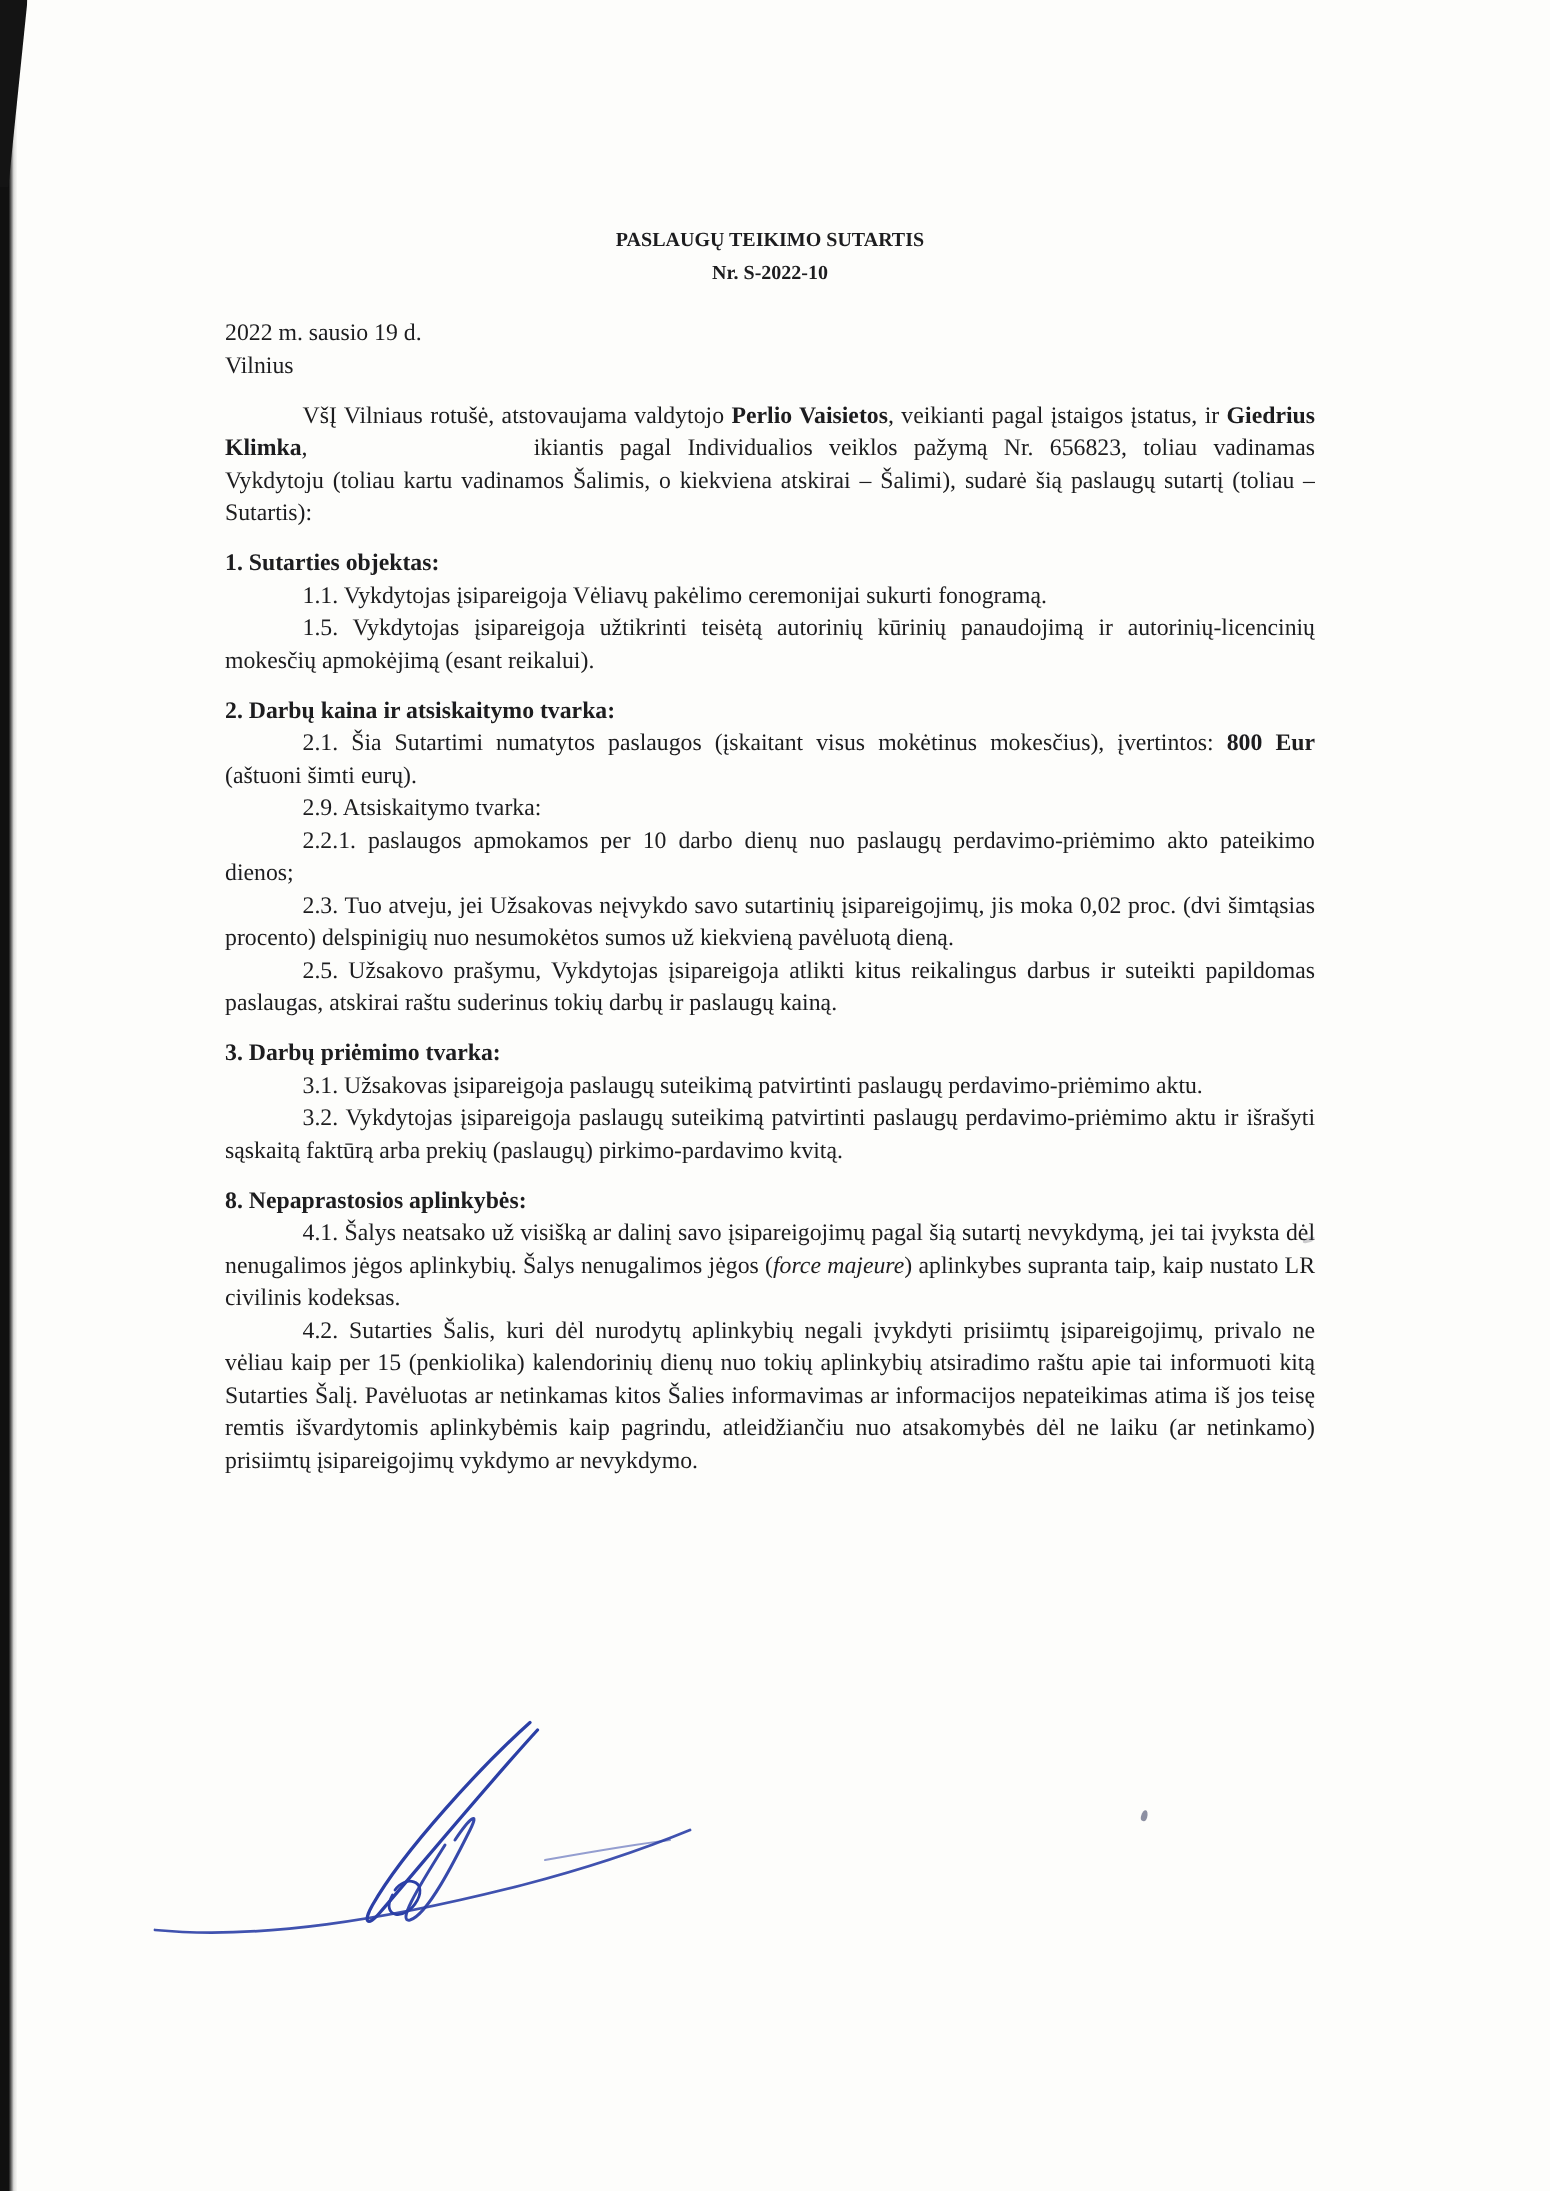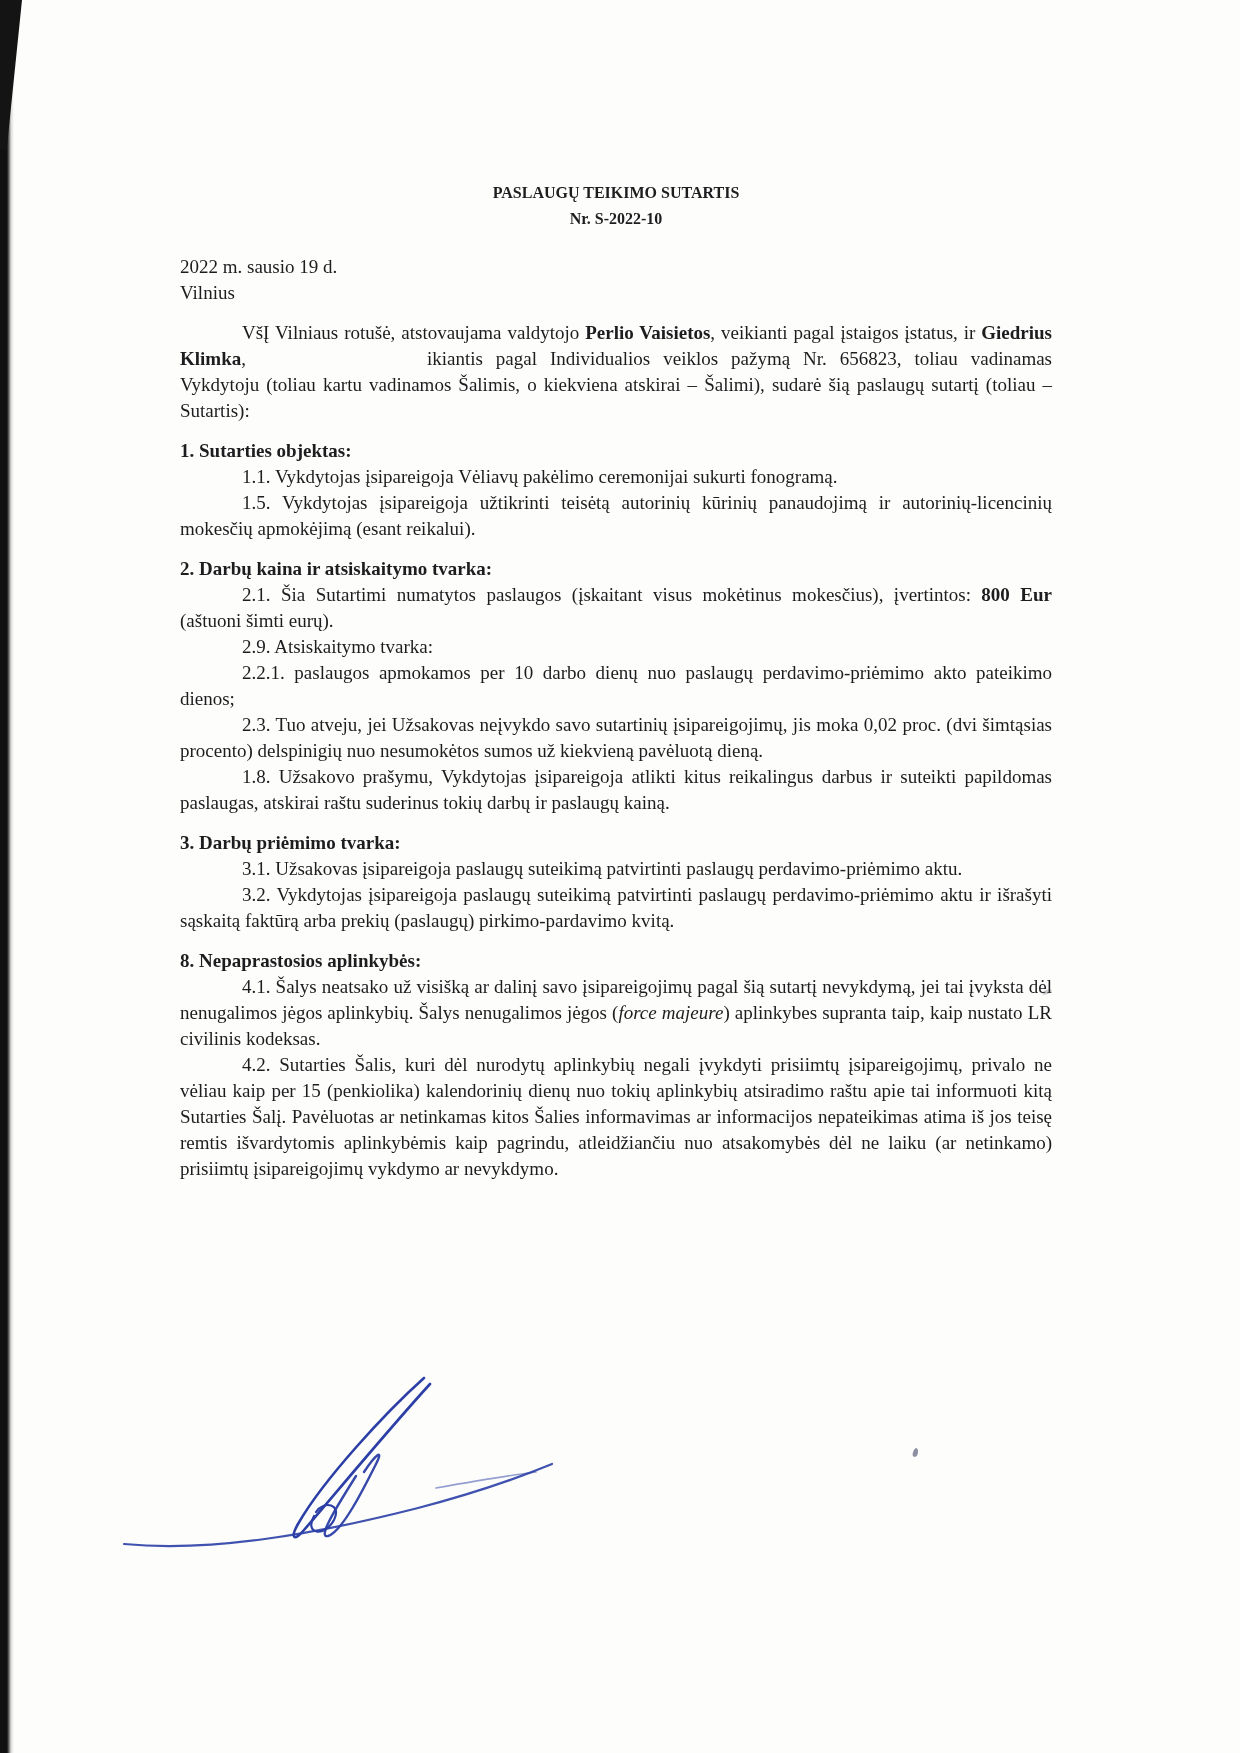--- a/index.html
+++ b/index.html
@@ -70,21 +70,21 @@
       <div class="spacer"></div>
       <div class="heading"><span class="b">1. Sutarties objektas:</span></div>
       <p class="para"><span class="">1.1. Vykdytojas įsipareigoja Vėliavų pakėlimo ceremonijai sukurti fonogramą.</span></p>
       <p class="para"><span class="">1.5. Vykdytojas įsipareigoja užtikrinti teisėtą autorinių kūrinių panaudojimą ir autorinių-licencinių mokesčių apmokėjimą (esant reikalui).</span></p>
       <div class="spacer"></div>
       <div class="heading"><span class="b">2. Darbų kaina ir atsiskaitymo tvarka:</span></div>
       <p class="para"><span class="">2.1. Šia Sutartimi numatytos paslaugos (įskaitant visus mokėtinus mokesčius), įvertintos: </span><span class="b">800 Eur</span><span class=""> (aštuoni šimti eurų).</span></p>
       <p class="para"><span class="">2.9. Atsiskaitymo tvarka:</span></p>
       <p class="para"><span class="">2.2.1. paslaugos apmokamos per 10 darbo dienų nuo paslaugų perdavimo-priėmimo akto pateikimo dienos;</span></p>
       <p class="para"><span class="">2.3. Tuo atveju, jei Užsakovas neįvykdo savo sutartinių įsipareigojimų, jis moka 0,02 proc. (dvi šimtąsias procento) delspinigių nuo nesumokėtos sumos už kiekvieną pavėluotą dieną.</span></p>
-      <p class="para"><span class="">1.8. Užsakovo prašymu, Vykdytojas įsipareigoja atlikti kitus reikalingus darbus ir suteikti papildomas paslaugas, atskirai raštu suderinus tokių darbų ir paslaugų kainą.</span></p>
+      <p class="para"><span class="">2.5. Užsakovo prašymu, Vykdytojas įsipareigoja atlikti kitus reikalingus darbus ir suteikti papildomas paslaugas, atskirai raštu suderinus tokių darbų ir paslaugų kainą.</span></p>
       <div class="spacer"></div>
       <div class="heading"><span class="b">3. Darbų priėmimo tvarka:</span></div>
       <p class="para"><span class="">3.1. Užsakovas įsipareigoja paslaugų suteikimą patvirtinti paslaugų perdavimo-priėmimo aktu.</span></p>
       <p class="para"><span class="">3.2. Vykdytojas įsipareigoja paslaugų suteikimą patvirtinti paslaugų perdavimo-priėmimo aktu ir išrašyti sąskaitą faktūrą arba prekių (paslaugų) pirkimo-pardavimo kvitą.</span></p>
       <div class="spacer"></div>
       <div class="heading"><span class="b">8. Nepaprastosios aplinkybės:</span></div>
       <p class="para"><span class="">4.1. Šalys neatsako už visišką ar dalinį savo įsipareigojimų pagal šią sutartį nevykdymą, jei tai įvyksta dėl nenugalimos jėgos aplinkybių. Šalys nenugalimos jėgos (</span><span class="i">force majeure</span><span class="">) aplinkybes supranta taip, kaip nustato LR civilinis kodeksas.</span></p>
       <p class="para"><span class="">4.2. Sutarties Šalis, kuri dėl nurodytų aplinkybių negali įvykdyti prisiimtų įsipareigojimų, privalo ne vėliau kaip per 15 (penkiolika) kalendorinių dienų nuo tokių aplinkybių atsiradimo raštu apie tai informuoti kitą Sutarties Šalį. Pavėluotas ar netinkamas kitos Šalies informavimas ar informacijos nepateikimas atima iš jos teisę remtis išvardytomis aplinkybėmis kaip pagrindu, atleidžiančiu nuo atsakomybės dėl ne laiku (ar netinkamo) prisiimtų įsipareigojimų vykdymo ar nevykdymo.</span></p>
     </div>
 

